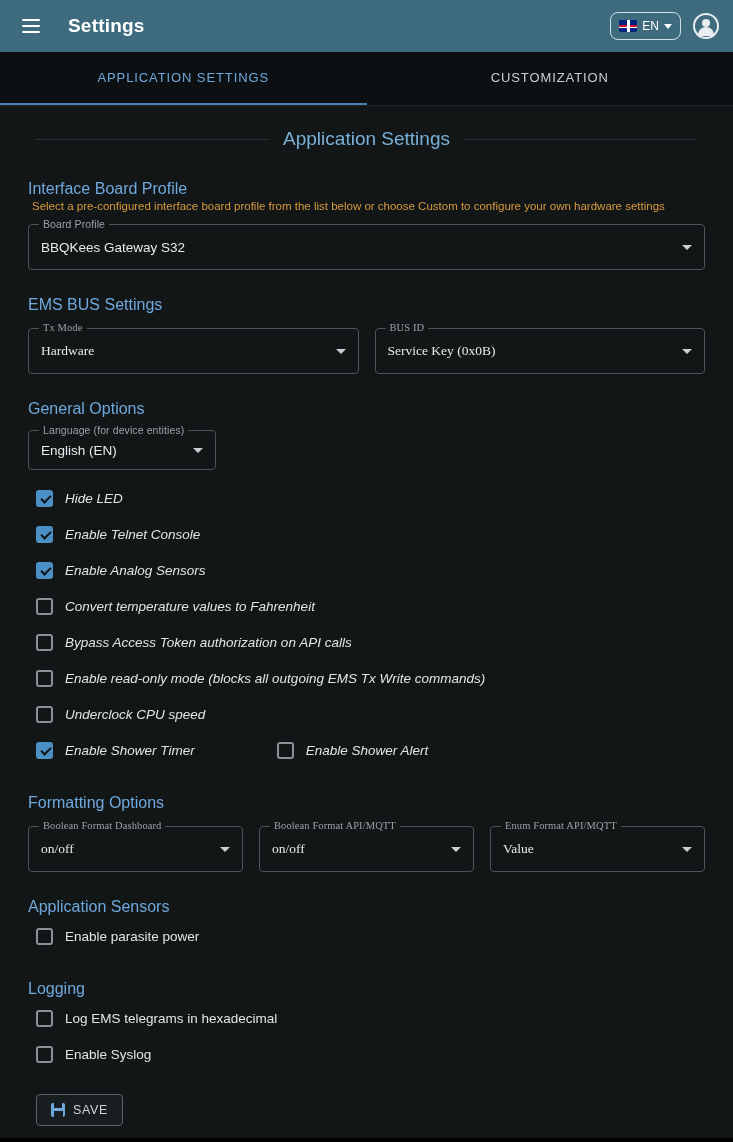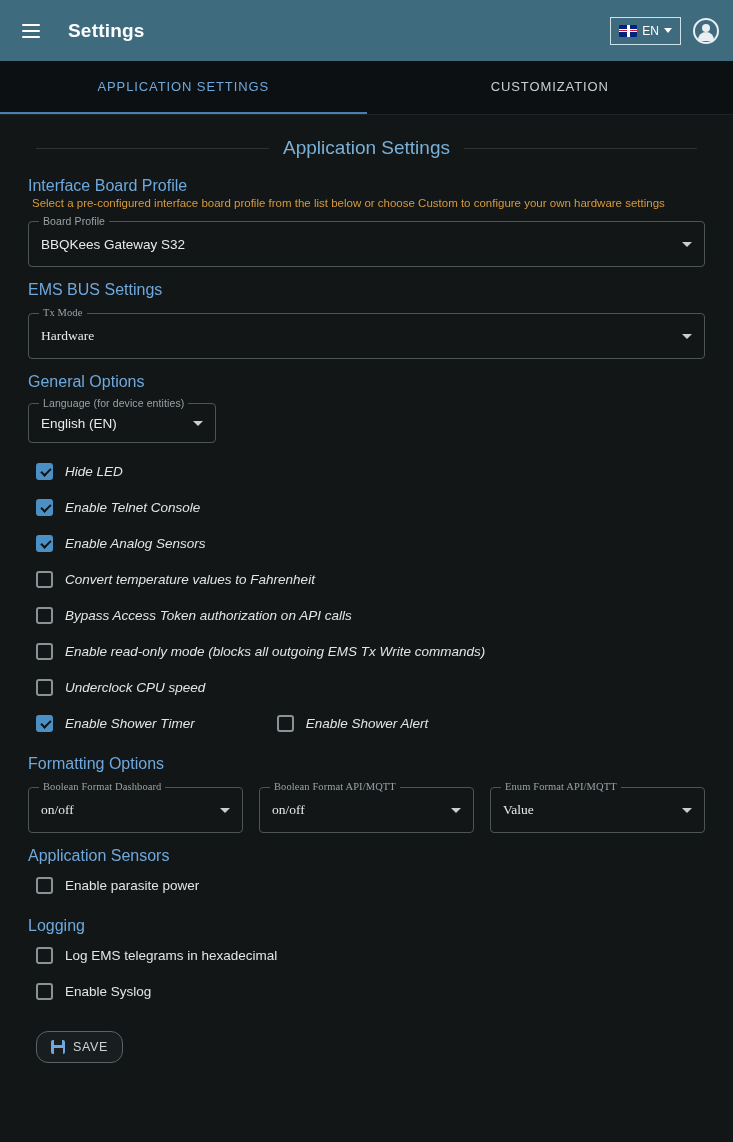--- a/index.html
+++ b/index.html
@@ -11,21 +11,21 @@
   body {
     width: 733px;
     height: 1142px;
     font-family: "Liberation Sans", sans-serif;
     color: #e6e6e6;
     overflow: hidden;
   }
 
   
   .appbar {
-    height: 61px;
+    height: 52px;
     background: #3e6b7e;
     display: flex;
     align-items: center;
     padding: 0 14px;
     position: relative;
   }
   .menu-btn {
     width: 34px; height: 34px;
     display: flex; flex-direction: column;
     justify-content: center; align-items: center;
@@ -46,21 +46,21 @@
     letter-spacing: .2px;
   }
   .appbar-right {
     margin-left: auto;
     display: flex;
     align-items: center;
     gap: 12px;
   }
   .lang-btn {
     border: 1px solid #cfe0e8;
-    border-radius: 0;
+    border-radius: 8px;
     height: 28px;
     display: flex;
     align-items: center;
     gap: 5px;
     padding: 0 8px;
     font-size: 12px;
     color: #fff;
     cursor: pointer;
     background: transparent;
   }
@@ -171,21 +171,21 @@
     font-size: 19px;
     color: #79b0d8;
     font-weight: 400;
     white-space: nowrap;
   }
 
   .section-title {
     color: #6fa8dc;
     font-size: 16px;
     font-weight: 500;
-    margin: 14px 0 2px 0;
+    margin: 26px 0 2px 0;
   }
   .section-sub {
     color: #d79a3e;
     font-size: 11.5px;
     margin: 2px 0 8px 4px;
   }
 
   
   .field {
     position: relative;
@@ -265,21 +265,21 @@
   .save-btn {
     margin: 22px 0 20px 8px;
     border: 1px solid #5b6367;
     background: #181d1f;
     color: #cfd4d6;
     height: 32px;
     display: inline-flex;
     align-items: center;
     gap: 8px;
     padding: 0 14px;
-    border-radius: 12px;
+    border-radius: 4px;
     font-size: 12.5px;
     letter-spacing: .6px;
     cursor: pointer;
   }
   .save-icon {
     width: 14px; height: 14px;
     background: #6fa8dc;
     border-radius: 2px;
     position: relative;
     display: inline-block;
@@ -349,20 +349,25 @@
     </div>
 
     
     <div class="section-title">EMS BUS Settings</div>
     <div class="row">
       <div class="field">
         <span class="legend">Tx Mode</span>
         <span class="value">Hardware</span>
         <span class="arrow"></span>
       </div>
+      <div class="field">
+        <span class="legend">BUS ID</span>
+        <span class="value">Service Key (0x0B)</span>
+        <span class="arrow"></span>
+      </div>
     </div>
 
     
     <div class="section-title">General Options</div>
     <div class="field small" style="width:188px;">
       <span class="legend">Language (for device entities)</span>
       <span class="value">English (EN)</span>
       <span class="arrow"></span>
     </div>
 

